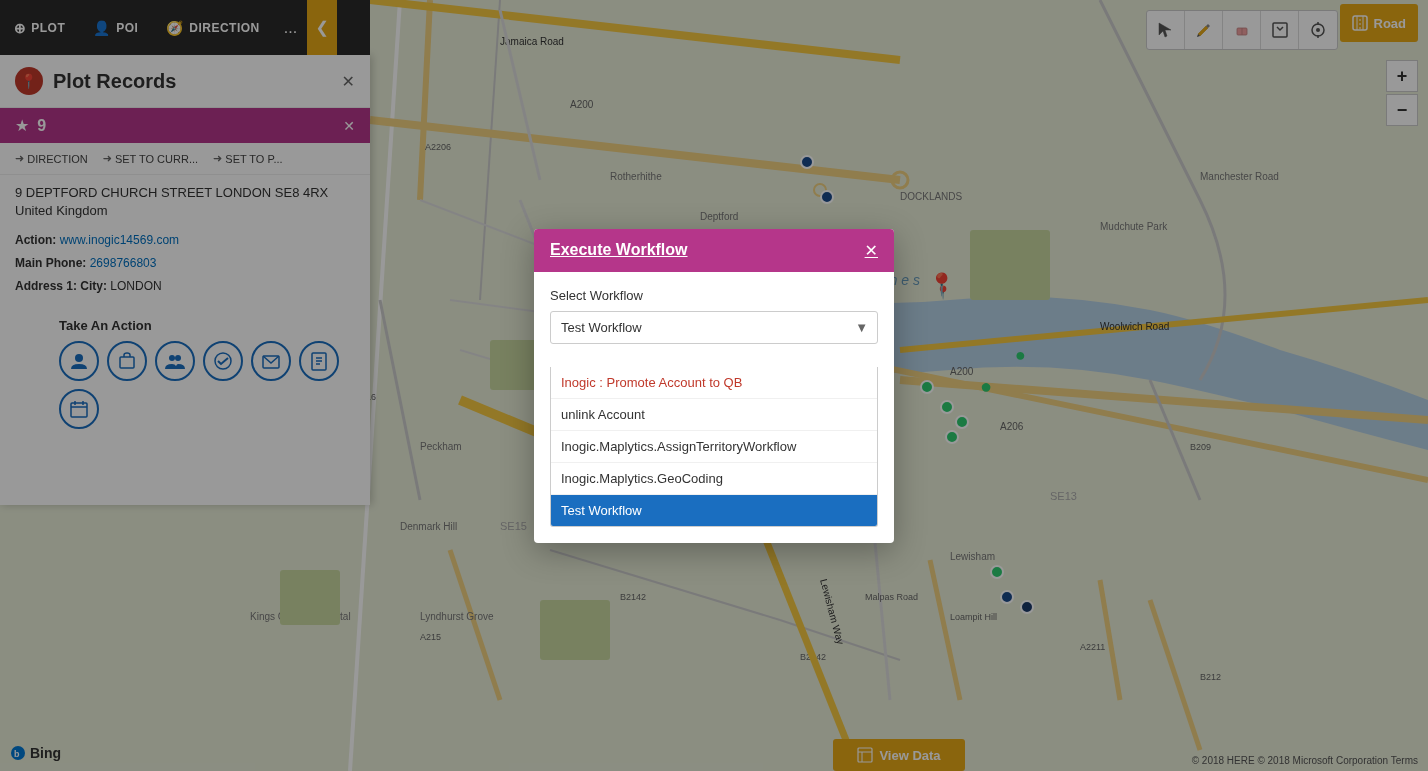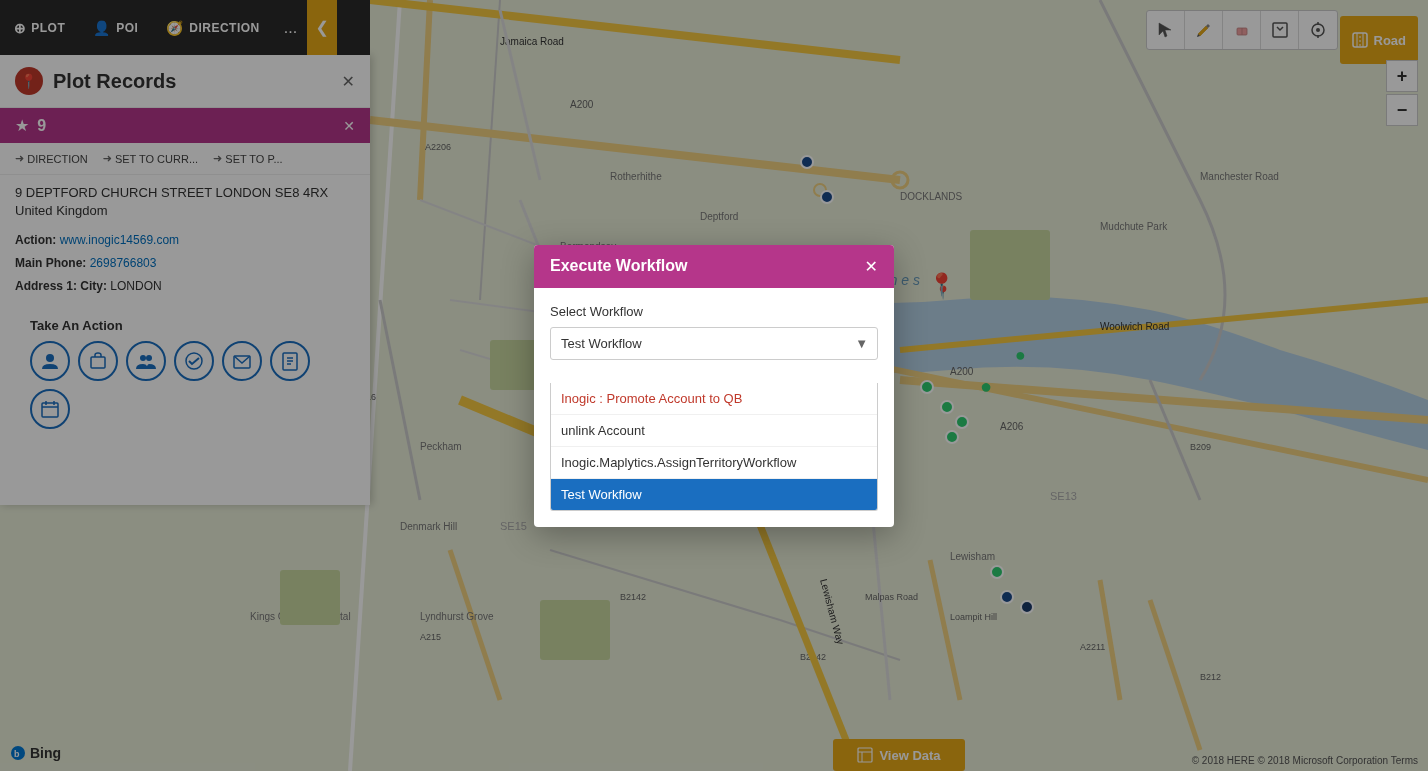--- a/index.html
+++ b/index.html
@@ -83,27 +83,27 @@
       cursor: pointer;
       border-right: 1px solid #ddd;
       color: #555;
       font-size: 16px;
     }
     .toolbar-btn:last-child { border-right: none; }
 
     
     #road-btn {
       position: absolute;
-      top: 16px; right: 10px;
+      top: 4px; right: 10px;
       display: flex;
       align-items: center;
       background: #e6a817;
       color: #fff;
       padding: 0 12px;
-      height: 48px;
+      height: 38px;
       border-radius: 3px;
       cursor: pointer;
       font-weight: 600;
       font-size: 13px;
       z-index: 100;
       gap: 6px;
     }
 
     
     #zoom-controls {
@@ -216,20 +216,21 @@
       color: #333;
       margin-bottom: 5px;
       line-height: 1.5;
     }
     .detail-label { font-weight: 600; }
     .detail-link { color: #0070c0; cursor: pointer; text-decoration: none; }
 
     
     .action-section {
       padding: 8px 30px;
+      margin-left: 29px;
     }
     .action-title {
       font-size: 13px;
       font-weight: 600;
       color: #333;
       margin-bottom: 8px;
     }
     .action-icons {
       display: flex;
       gap: 8px;
@@ -265,20 +266,21 @@
       overflow: hidden;
     }
 
     .modal-header {
       background: #b5368a;
       color: #fff;
       padding: 12px 16px;
       display: flex;
       align-items: center;
       justify-content: space-between;
+      text-decoration: underline;
     }
     .modal-title {
       font-size: 16px;
       font-weight: 600;
     }
     .modal-close {
       cursor: pointer;
       font-size: 16px;
       color: #fff;
     }
@@ -720,20 +722,23 @@
       <div class="dropdown-list">
         <div class="dropdown-item">
           <span style="color:#c0392b;">Inogic : Promote Account to QB</span>
         </div>
         <div class="dropdown-item">
           <span>unlink Account</span>
         </div>
         <div class="dropdown-item">
           <span>Inogic.Maplytics.AssignTerritoryWorkflow</span>
         </div>
+        <div class="dropdown-item">
+          <span>Inogic.Maplytics.GeoCoding</span>
+        </div>
         <div class="dropdown-item selected">
           <span>Test Workflow</span>
         </div>
       </div>
     </div>
   </div>
 </div>
 
 <div id="bing-logo">
   <svg width="16" height="16" viewBox="0 0 16 16">

